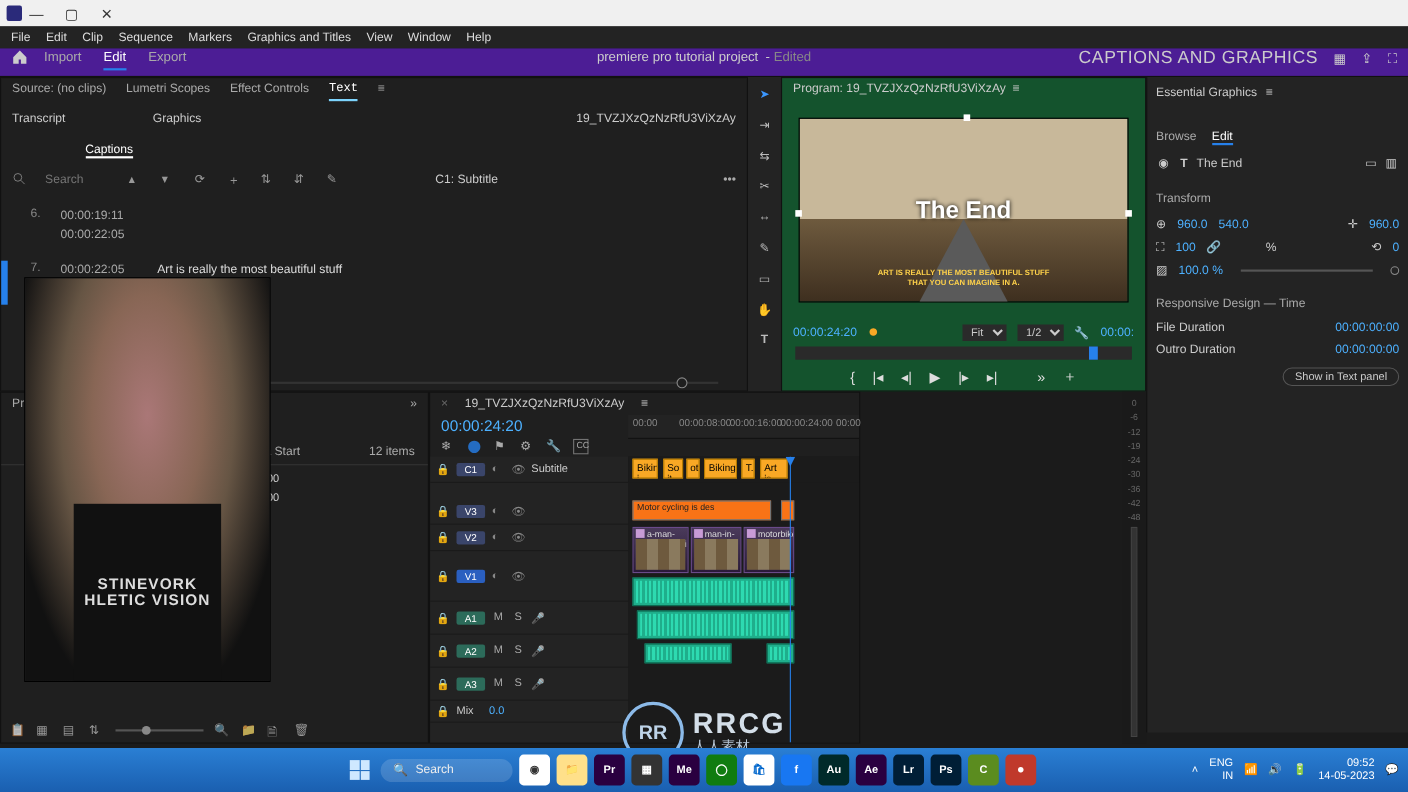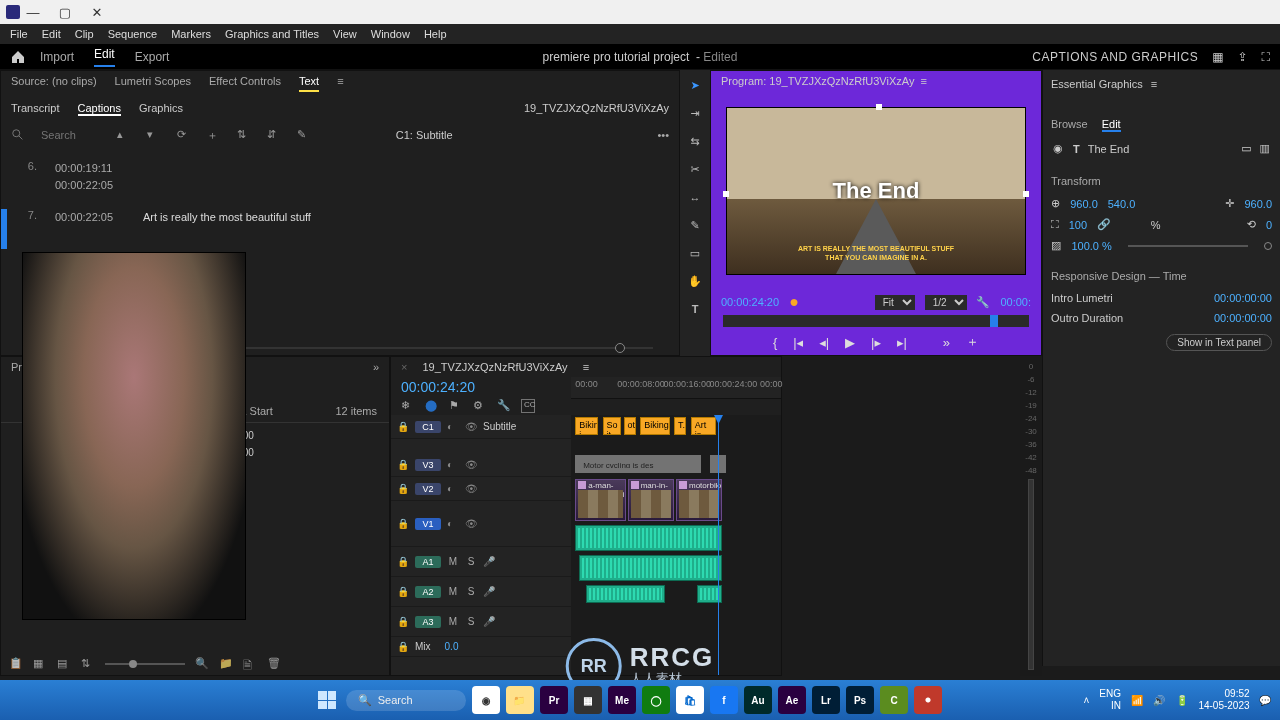--- a/index.html
+++ b/index.html
@@ -10,39 +10,39 @@
 .title-bar .app-icon { width:14px; height:14px; background:#2a2a7a; border-radius:2px; margin-right:6px; }
 .title-bar .title-text { flex:1; }
 .title-bar .win-btns { display:flex; gap:18px; margin-right:4px; }
 .title-bar .win-btns span { width:14px; text-align:center; cursor:pointer; font-size:13px; }
 
 
 .menu-bar { height:20px; background:#232323; display:flex; align-items:center; gap:14px; padding:0 10px; font-size:11px; }
 .menu-bar span { color:#ddd; cursor:pointer; }
 
 
-.workspace-bar { height:26px; background:#000000; border-bottom:1px solid #111; display:flex; align-items:center; padding:0 10px; font-size:12px; }
+.workspace-bar { height:26px; background:#4c1d95; border-bottom:1px solid #111; display:flex; align-items:flex-start; padding:0 10px; font-size:12px; }
 .workspace-bar .home-icon { width:16px; height:16px; margin-right:14px; }
 .workspace-bar .ws-tab { margin-right:20px; color:#aaa; cursor:pointer; }
 .workspace-bar .ws-tab.active { color:#fff; border-bottom:2px solid #2680eb; padding-bottom:4px; }
 .workspace-bar .proj-name { position:absolute; left:50%; transform:translateX(-50%); color:#ccc; }
 .workspace-bar .right-tools { margin-left:auto; display:flex; align-items:center; gap:14px; color:#ccc; }
 
 
 .row1 { display:flex; height:286px; }
 .row2 { display:flex; height:320px; }
 
 
 .captions-panel { width:680px; background:#1f1f1f; border:1px solid #111; display:flex; flex-direction:column; }
 .panel-tabs { display:flex; gap:18px; padding:4px 10px; font-size:11px; color:#aaa; }
 .panel-tabs span { cursor:pointer; padding-bottom:3px; }
-.panel-tabs .underlined { border-bottom:2px solid #fde047; color:#fff; }
+.panel-tabs .underlined { border-bottom:2px solid #7dd3fc; color:#fff;font-family:Liberation Mono, monospace; }
 .sub-tabs { display:flex; gap:18px; padding:6px 10px; font-size:11px; }
 .sub-tabs span { cursor:pointer; }
-.sub-tabs .sel { border-bottom:2px solid #fff; color:#fff; }
+.sub-tabs .sel { border-bottom:2px solid #fff; color:#fff;margin-top:28px; }
 .sub-tabs .right-name { margin-left:auto; color:#ccc; }
 .caption-toolbar { display:flex; align-items:center; gap:16px; padding:6px 10px; }
 .caption-toolbar .search-box { display:flex; align-items:center; gap:6px; color:#888; }
 .caption-toolbar .search-box input { background:transparent; border:none; color:#ccc; width:60px; font-size:11px; }
 .caption-toolbar .tool-ico { width:14px; height:14px; opacity:.7; cursor:pointer; }
 .caption-toolbar .c1 { margin-left:auto; margin-right:120px; font-size:11px; }
 .caption-toolbar .dots { margin-left:auto; color:#aaa; }
 .caption-list { flex:1; overflow:hidden; padding:4px 12px; position:relative; }
 .caption-item { display:flex; gap:18px; padding:8px 4px; font-size:11px; }
 .caption-item .num { width:20px; text-align:right; color:#888; }
@@ -52,21 +52,21 @@
 .caption-item.sel .marker { position:absolute; left:0; width:6px; height:40px; background:#2680eb; }
 .caption-scroll { position:absolute; bottom:6px; left:24px; right:26px; height:2px; background:#333; }
 .caption-scroll .thumb { position:absolute; left:94%; top:-4px; width:10px; height:10px; border-radius:50%; border:1px solid #888; background:#1f1f1f; }
 
 
 .tool-strip { width:30px; background:#232323; display:flex; flex-direction:column; align-items:center; padding-top:6px; gap:10px; }
 .tool-strip .tool { width:18px; height:18px; cursor:pointer; display:flex; align-items:center; justify-content:center; color:#bbb; }
 .tool-strip .tool.sel { color:#3b97ff; }
 
 
-.program-panel { flex:1; background:#6d28d9; border:1px solid #111; display:flex; flex-direction:column; }
+.program-panel { flex:1; background:#14532d; border:1px solid #111; display:flex; flex-direction:column; }
 .program-panel .hdr { padding:4px 10px; font-size:11px; color:#ccc; display:flex; align-items:center; gap:6px; }
 .monitor-area { flex:1; display:flex; align-items:center; justify-content:center; padding:4px 10px; }
 .monitor { width:300px; height:168px; background:linear-gradient(#c8b89a 0%,#c8b89a 55%,#6e5a3e 55%,#3e2f1f 100%); border:1px solid #000; position:relative; display:flex; align-items:center; justify-content:center; flex-direction:column; }
 .monitor .road { position:absolute; bottom:0; left:50%; transform:translateX(-50%); width:0; height:0; border-left:40px solid transparent; border-right:40px solid transparent; border-bottom:75px solid #5a5a5a; }
 .monitor .end-text { color:#fff; font-size:22px; font-weight:bold; z-index:2; text-shadow:0 0 4px #000; }
 .monitor .sub-b { position:absolute; bottom:12px; color:#ffd24a; font-size:7px; text-align:center; font-weight:bold; z-index:3; line-height:1.3; }
 .monitor .handle { position:absolute; width:6px; height:6px; background:#fff; }
 .monitor .hl { left:-4px; top:50%; }
 .monitor .hr { right:-4px; top:50%; }
 .monitor .ht { top:-4px; left:50%; }
@@ -122,21 +122,21 @@
 .track-row .ms { color:#aaa; width:12px; text-align:center; }
 .track-row.v1 { height:46px; }
 .track-row.a1 { height:30px; }
 .track-row.mix { height:20px; }
 .track-row.mix .mixv { color:#4db1ff; margin-left:8px; }
 .tracks-area { flex:1; position:relative; background:#1b1b1b; overflow:hidden; }
 .ruler { height:22px; background:#232323; position:relative; border-bottom:1px solid #111; }
 .ruler .tick { position:absolute; top:2px; font-size:9px; color:#888; }
 .caption-track { height:24px; position:relative; background:#1b1b1b; }
 .caption-track .cap-clip { position:absolute; top:2px; height:18px; background:#f9a825; color:#000; font-size:9px; padding:2px 3px; overflow:hidden; border:1px solid #b47a00; }
-.video-tracks .clip { position:absolute; height:18px; background:#737373; border:5px solid #737373; font-size:8px; padding:1px 3px; color:#222; overflow:hidden; }
+.video-tracks .clip { position:absolute; height:18px; background:#f97316; border:1px solid #737373; font-size:8px; padding:1px 3px; color:#222; overflow:hidden; }
 .v-track { height:24px; position:relative; }
 .v-track.v1row { height:46px; }
 .v-track.v1row .clip { height:42px; top:2px; background:linear-gradient(#4a3a5a,#2a1a3a); border:1px solid #6a4a8a; }
 .v-track.v1row .clip .thumb-strip { position:absolute; left:2px; right:2px; top:10px; bottom:2px; background:repeating-linear-gradient(90deg,#6e5a3e 0 10px,#8a7a5e 10px 20px); }
 .v-track.v1row .clip .clip-label { position:absolute; top:1px; left:12px; font-size:8px; color:#ddd; }
 .v-track.v1row .clip .icon-sq { position:absolute; left:2px; top:1px; width:8px; height:8px; background:#c89bd6; }
 .a-track { height:30px; position:relative; }
 .a-track .aclip { position:absolute; top:2px; height:26px; background:#1fae8b; border:1px solid #0d6b52; overflow:hidden; }
 .a-track .aclip .wave { position:absolute; inset:2px; background:repeating-linear-gradient(90deg,#2fdfb5 0 2px,#1fae8b 2px 4px); opacity:.9; }
 .a-track.short { height:22px; }
@@ -197,21 +197,21 @@
 
 <div class="workspace-bar">
   <span class="home-icon"><svg viewBox="0 0 16 16">
         <path fill="#ccc" d="M2 8l6-6 6 6v6H9v-4H7v4H2z"></path>
       </svg></span>
   <span class="ws-tab">Import</span>
   <span class="ws-tab active">Edit</span>
   <span class="ws-tab">Export</span>
   <span class="proj-name"><span>premiere pro tutorial project</span> &nbsp;- <span style="color:#888">Edited</span></span>
   <div class="right-tools">
-    <span style="font-size:12px;letter-spacing:.5px">CAPTIONS AND GRAPHICS</span>
+    <span style="font-size:16px;letter-spacing:.5px">CAPTIONS AND GRAPHICS</span>
     <span>▦</span>
     <span>⇪</span>
     <span>⛶</span>
   </div>
 </div>
 
 <div class="row1">
 
   <div class="captions-panel">
     <div class="panel-tabs">
@@ -536,32 +536,35 @@
       <span class="val">0</span>
     </div>
   <div class="prop-row">
       <span>▨</span>
       <span class="val">100.0 %</span>
       <div style="flex:1;height:2px;background:#555;margin:0 6px"></div>
       <span style="width:8px;height:8px;border:1px solid #888;border-radius:50%"></span>
     </div>
   <div class="section-hdr">Responsive Design — Time</div>
   <div class="prop-row">
-      <span>Intro Lumetri</span>
+      <span>File Duration</span>
       <span class="val" style="margin-left:auto">00:00:00:00</span>
     </div>
   <div class="prop-row">
       <span>Outro Duration</span>
       <span class="val" style="margin-left:auto">00:00:00:00</span>
     </div>
   <div class="btn-text-panel">Show in Text panel</div>
 </div>
 
 <div class="webcam">
   <div class="person"></div>
+  <div class="shirt">STINEVORK
+HLETIC
+VISION</div>
 </div>
 
 <div class="watermark">
   <div class="logo">RR</div>
   <div><span class="txt">RRCG</span><span class="sub">人人素材</span></div>
 </div>
 
 <div class="taskbar">
   <div style="width:300px"></div>
   <div class="start">

